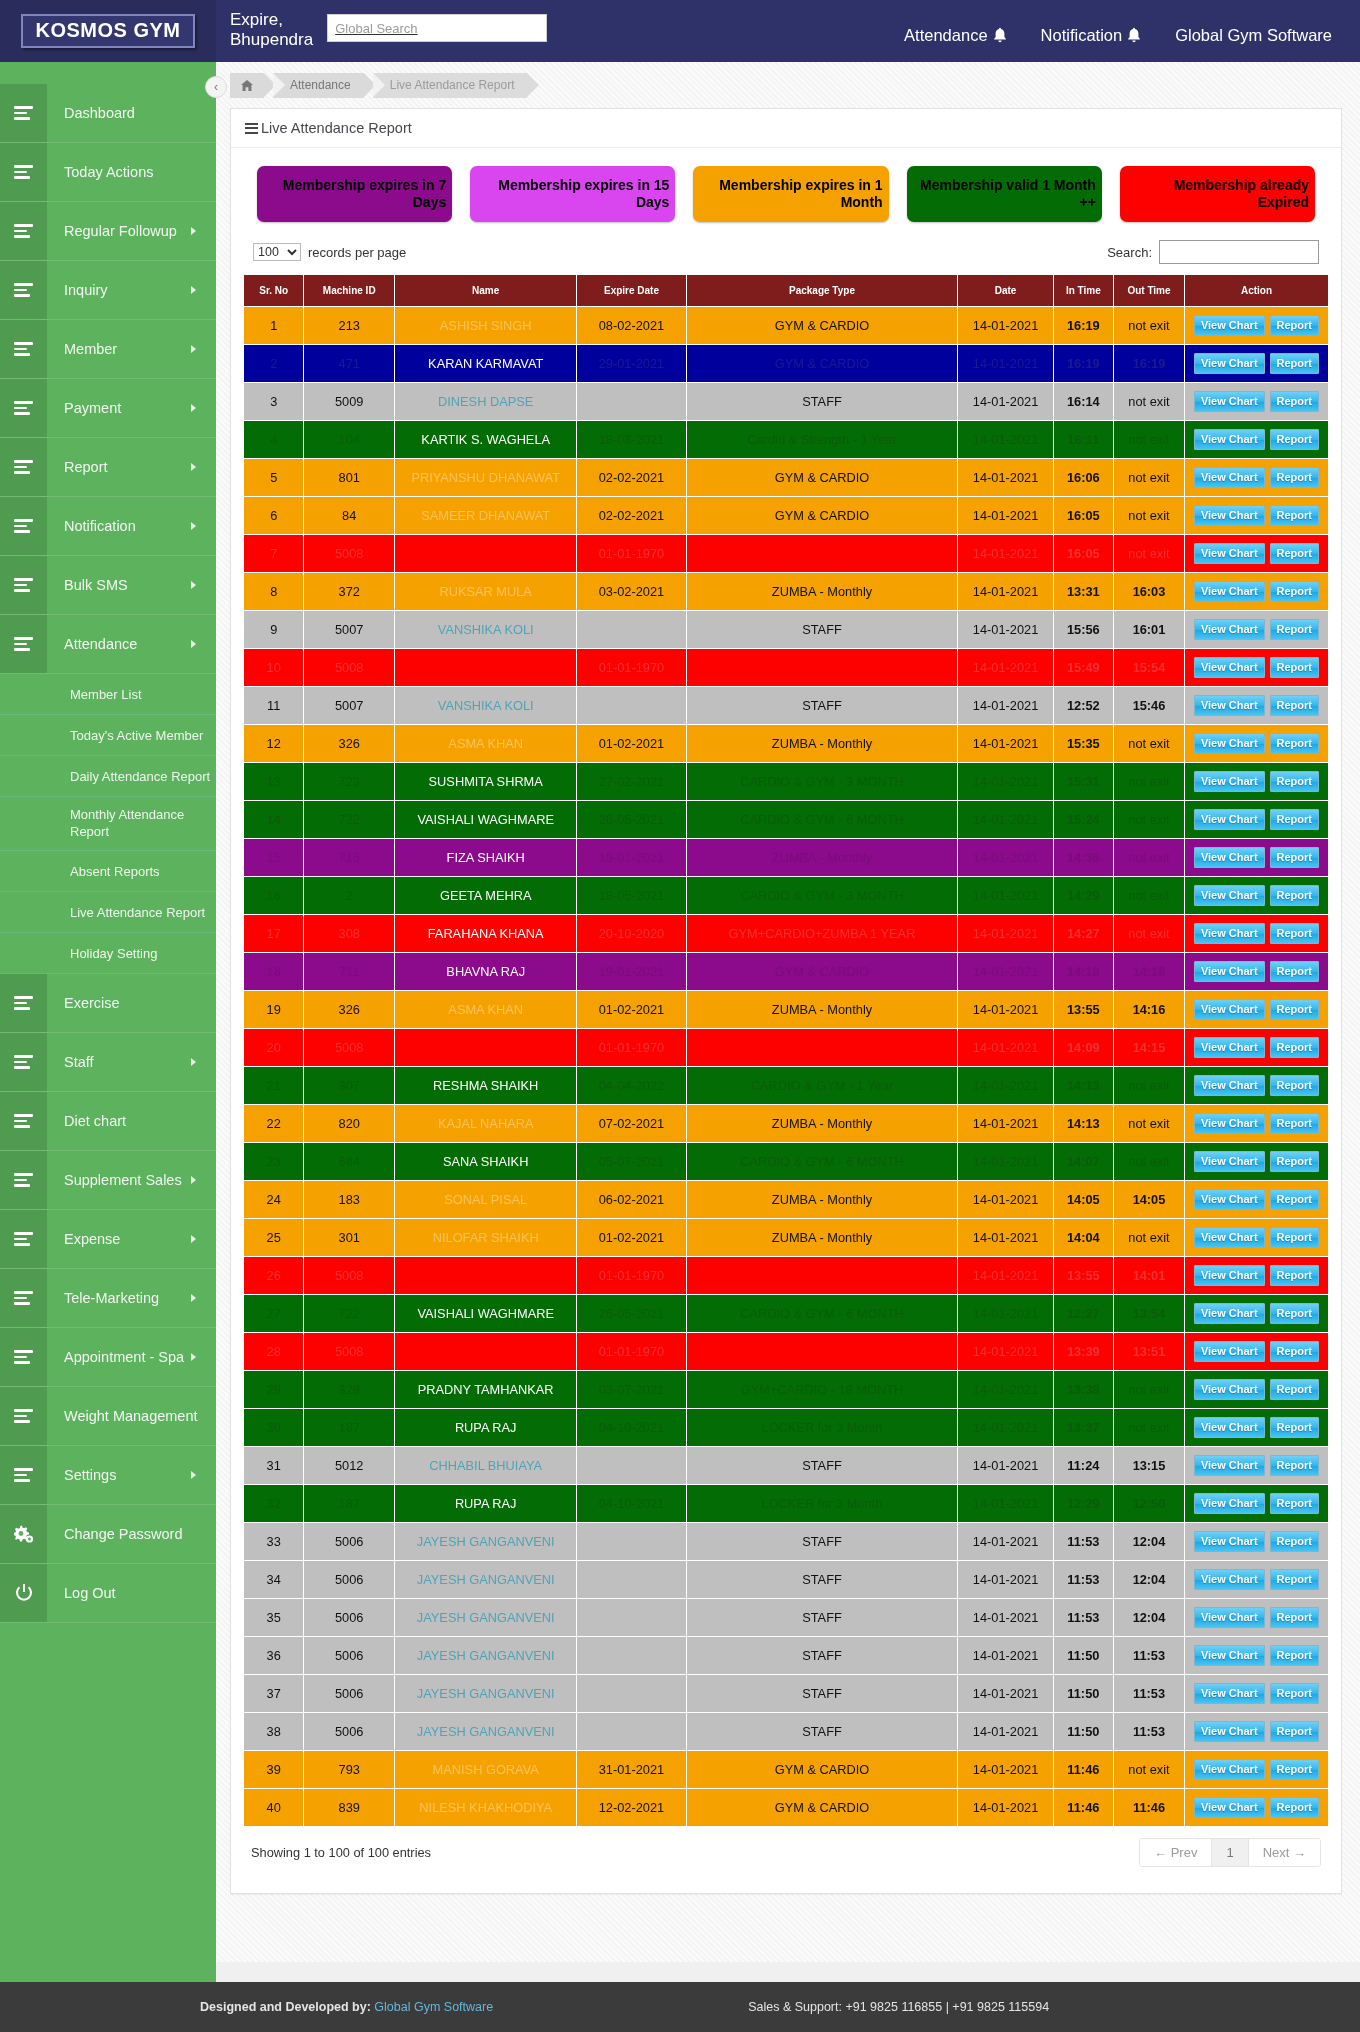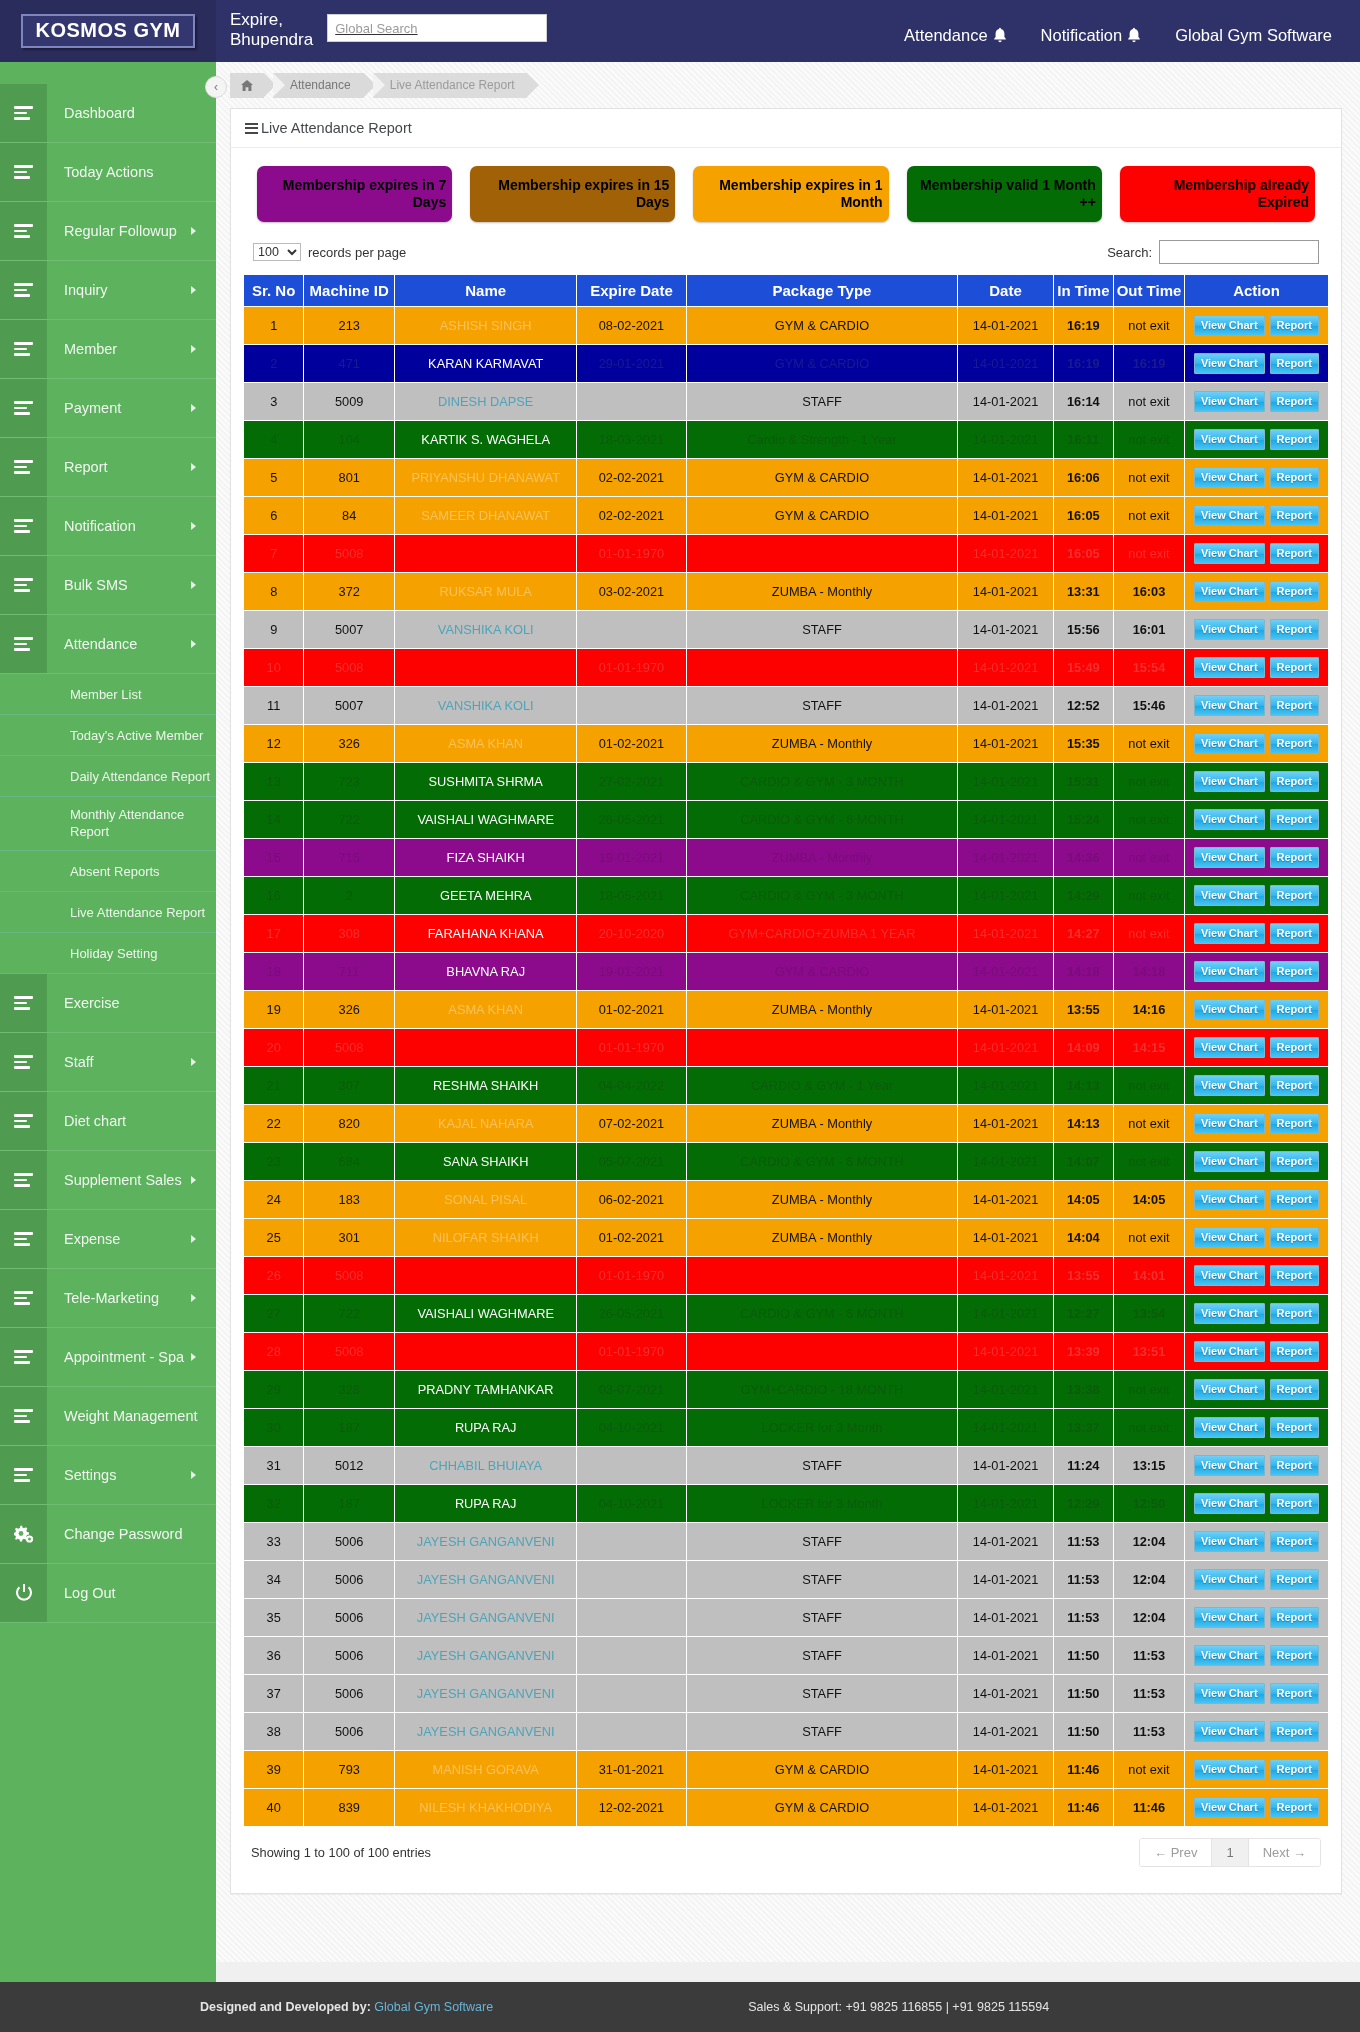--- a/index.html
+++ b/index.html
@@ -280,24 +280,24 @@
   }
 
   
   table.dt {
     width: 100%;
     border-collapse: collapse;
     table-layout: fixed;
     font-size: 12.8px;
   }
   table.dt th {
-    background: #1d4ed8;
+    background: #7f1d1d;
     color: #fff;
     font-weight: bold;
-    font-size: 15px;
+    font-size: 10px;
     height: 32px;
     border: 1px solid #fff;
     text-align: center;
     vertical-align: middle;
   }
   table.dt td {
     height: 38px;
     border: 1px solid #fff;
     text-align: center;
     vertical-align: middle;
@@ -729,21 +729,21 @@
             <i></i>
             <i></i>
             <i></i>
           </span>
         <span>Live Attendance Report</span>
       </div>
 
       <div class="panel-body">
         <div class="legend-row" id="legend-row">
   <div class="legend-btn" style="background:#8c0a8c;color:#000;">Membership expires in 7 Days</div>
-  <div class="legend-btn" style="background:#a16207;color:#000;padding-left:16px;">Membership expires in 15 Days</div>
+  <div class="legend-btn" style="background:#d946ef;color:#000;padding-left:16px;">Membership expires in 15 Days</div>
   <div class="legend-btn" style="background:#f5a201;">Membership expires in 1 Month</div>
   <div class="legend-btn" style="background:#046c05;color:#000;">Membership valid 1 Month ++</div>
   <div class="legend-btn" style="background:#fd0000;">Membership already Expired</div>
           </div>
 
         <div class="ctrl-row">
           <select class="len-select" id="len-select"><option>10</option><option>25</option><option>50</option><option selected="">100</option></select>
           <span class="len-text">records per page</span>
           <div class="search-wrap">
             <span class="search-label">Search:</span>

